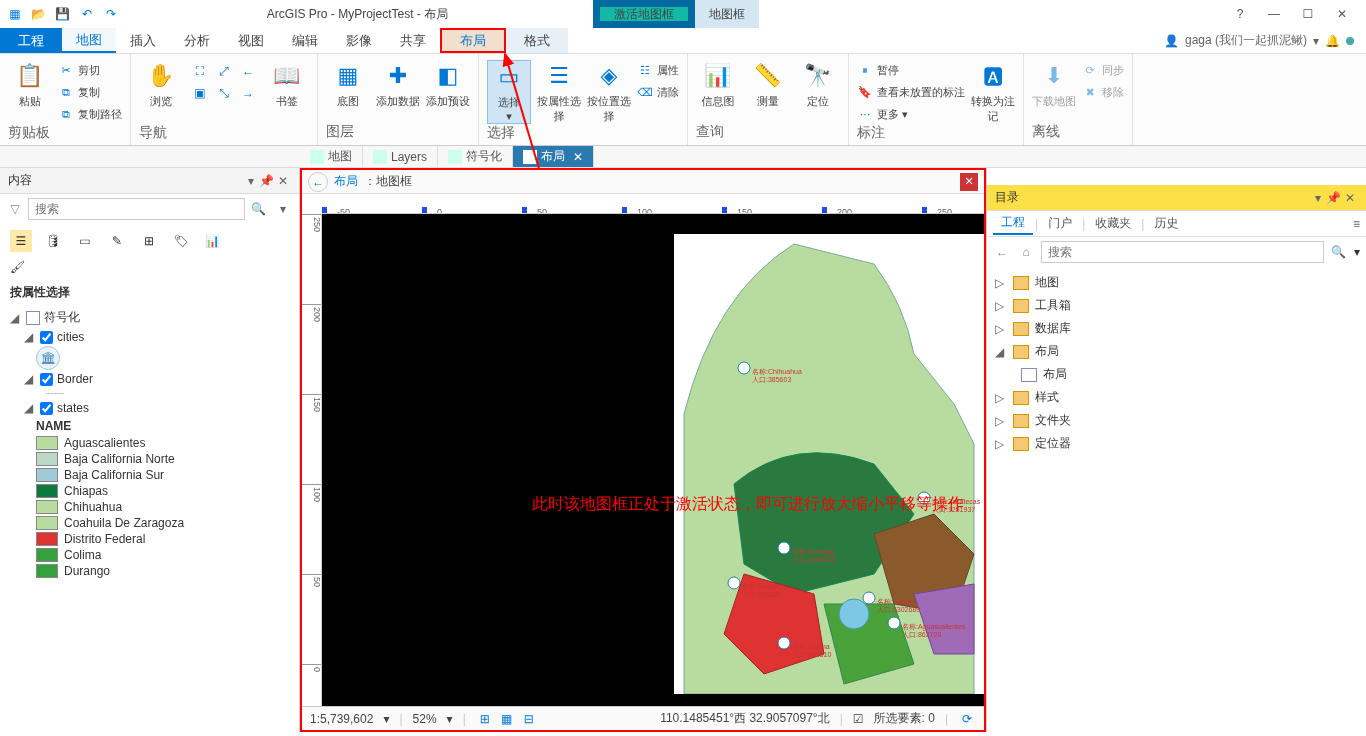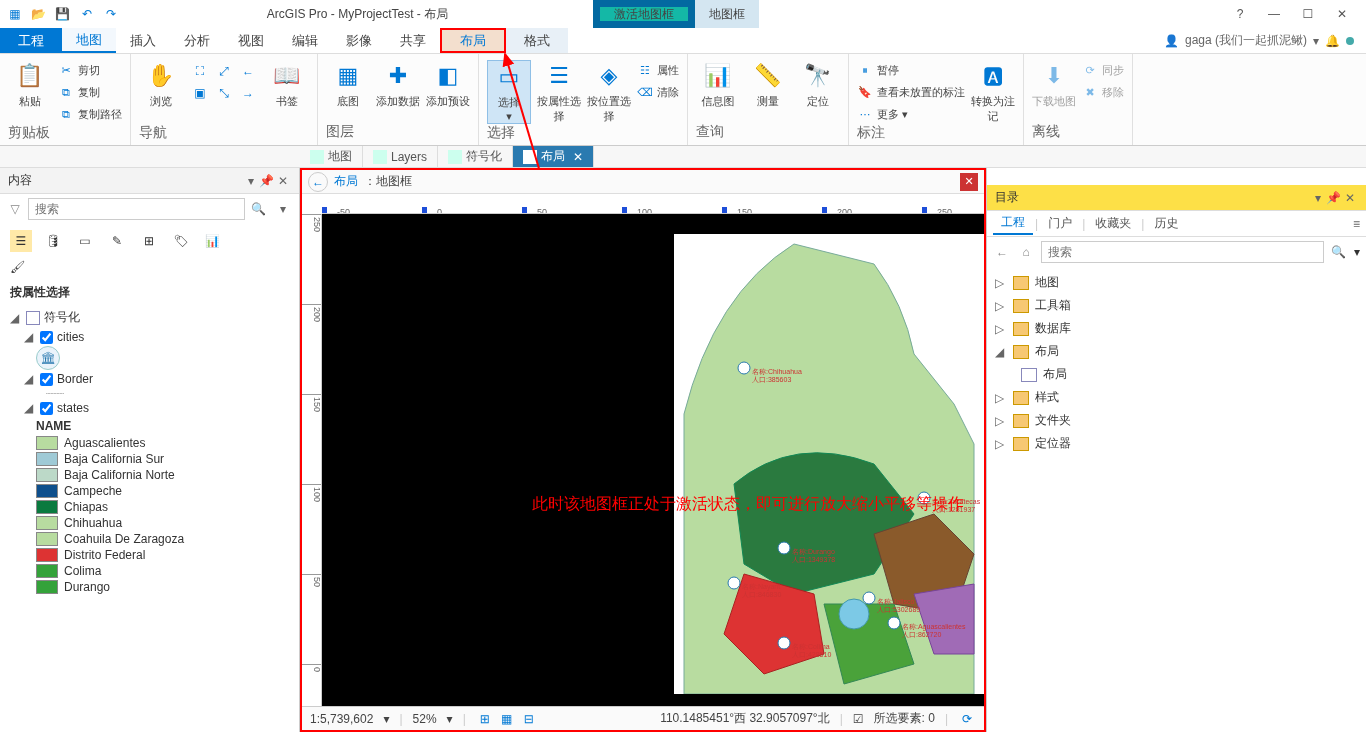--- a/index.html
+++ b/index.html
@@ -408,30 +408,26 @@
           <input type="checkbox" checked="" style="">
           <span>states</span>
         </div>
       <div class="catlbl">NAME</div>
       <div id="state-legend">
           <div class="legrow">
             <span class="sw" style="background: rgb(184, 220, 160);"></span>
             <span>Aguascalientes</span>
           </div>
           <div class="legrow">
+            <span class="sw" style="background: rgb(188, 217, 200);"></span>
+            <span>Baja California Norte</span>
+          </div>
+          <div class="legrow">
             <span class="sw" style="background: rgb(159, 202, 214);"></span>
             <span>Baja California Sur</span>
-          </div>
-          <div class="legrow">
-            <span class="sw" style="background: rgb(188, 217, 200);"></span>
-            <span>Baja California Norte</span>
-          </div>
-          <div class="legrow">
-            <span class="sw" style="background: rgb(14, 79, 140);"></span>
-            <span>Campeche</span>
           </div>
           <div class="legrow">
             <span class="sw" style="background: rgb(10, 122, 63);"></span>
             <span>Chiapas</span>
           </div>
           <div class="legrow">
             <span class="sw" style="background: rgb(184, 220, 160);"></span>
             <span>Chihuahua</span>
           </div>
           <div class="legrow">

